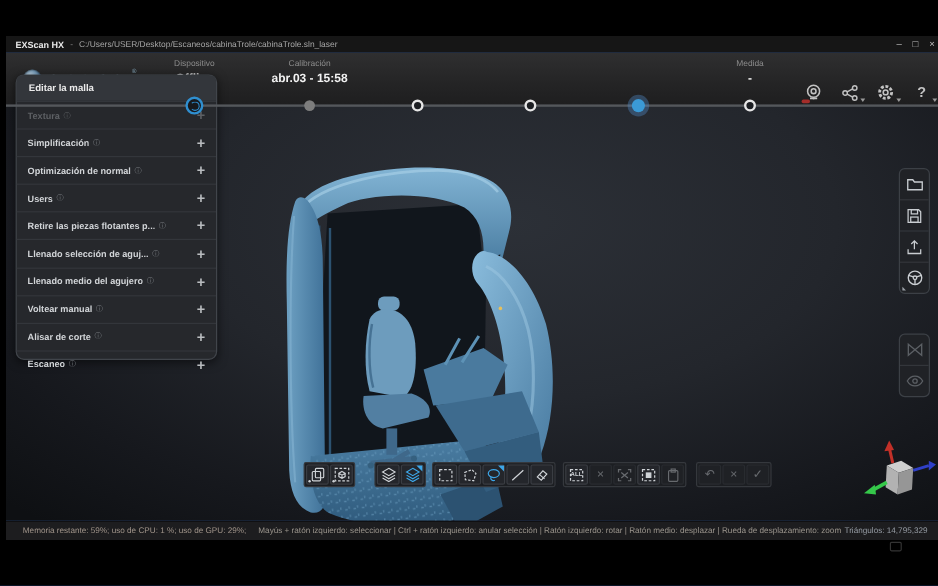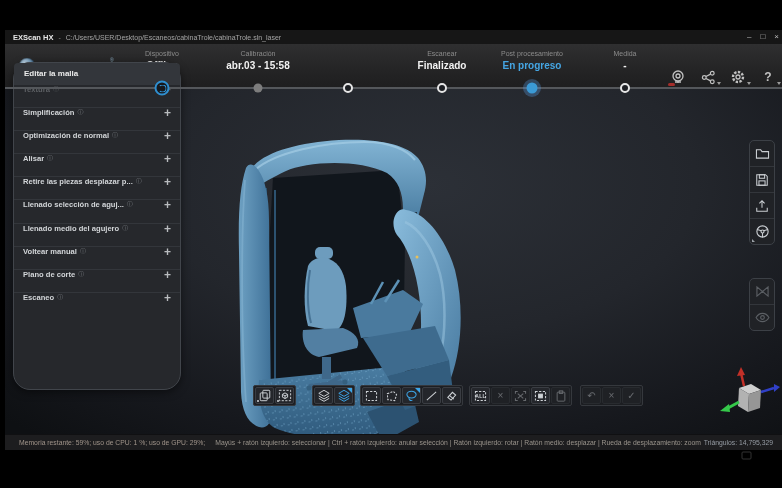--- a/index.html
+++ b/index.html
@@ -41,25 +41,25 @@
   .hicon svg{stroke:#c2c2c2;fill:none;stroke-width:1.3;}
   .hicon .caret{position:absolute;right:-4px;bottom:1px;width:0;height:0;
     border-left:2.5px solid transparent;border-right:2.5px solid transparent;border-top:3px solid #9a9a9a;}
   .badge-red{position:absolute;left:-1px;bottom:0;width:7px;height:3px;border-radius:1.5px;background:#a42d2a;}
   .help-q{color:#c2c2c2;font-size:12px;font-weight:bold;}
   
   .viewport{position:absolute;left:0;top:58px;width:782px;height:346px;
     background:radial-gradient(ellipse 600px 330px at 54% 28%,#2c3037 0%,#23262c 45%,#16181d 78%,#0e1013 100%);}
   .mesh-svg{position:absolute;left:0;top:0;pointer-events:none;}
   
-  .panel{position:absolute;left:8px;top:32px;width:168px;height:328px;background:#26282c;
-    border:1px solid #41454b;border-radius:17px;box-shadow:0 2px 8px rgba(0,0,0,.5);box-sizing:border-box;}
+  .panel{position:absolute;left:8px;top:32px;width:168px;height:238px;background:#26282c;
+    border:1px solid #41454b;border-radius:7px;box-shadow:0 2px 8px rgba(0,0,0,.5);box-sizing:border-box;}
   .panel-title{height:21px;background:#33363b;border-radius:4px 4px 0 0;display:flex;align-items:center;
     padding:0 10px;color:#ececec;font-size:8px;font-weight:bold;}
-  .panel .row{height:23.1px;display:flex;padding:0 9px;box-sizing:border-box;
+  .panel .row{height:23.1px;display:flex;align-items:center;padding:0 9px;box-sizing:border-box;
     border-top:1px solid #33363b;cursor:default;}
   .panel .row:first-of-type{border-top:none;}
   .panel .row .lab{color:#d2d5d8;font-size:7.6px;font-weight:bold;white-space:nowrap;overflow:hidden;}
   .panel .row .info{color:#787c80;font-size:6px;margin-left:3px;}
   .panel .row .plus{margin-left:auto;color:#b9bcbf;font-size:12px;font-weight:bold;line-height:10px;}
   .panel .row.disabled .lab,.panel .row.disabled .plus,.panel .row.disabled .info{color:#5d6064;}
   
   .rtools{position:absolute;right:12px;display:flex;flex-direction:column;
     background:#202226;border:1px solid #3c4046;border-radius:5px;overflow:hidden;}
   .rtools .rbtn{width:24px;height:25px;display:flex;align-items:center;justify-content:center;
@@ -117,28 +117,20 @@
       <div><span class="brand-text">SHINING 3D</span><span class="brand-mark">®</span></div>
     </div>
 
     <div class="step" style="left:157px">
       <div class="lbl">Dispositivo</div>
       <div class="val">Offline</div>
     </div>
     <div class="step" style="left:253px">
       <div class="lbl">Calibración</div>
       <div class="val">abr.03 - 15:58</div>
-    </div>
-    <div class="step" style="left:437px">
-      <div class="lbl">Escanear</div>
-      <div class="val">Finalizado</div>
-    </div>
-    <div class="step" style="left:527px">
-      <div class="lbl">Post procesamiento</div>
-      <div class="val active">En progreso</div>
     </div>
     <div class="step" style="left:620px">
       <div class="lbl">Medida</div>
       <div class="val">-</div>
     </div>
 
     <div class="hicons">
       <div class="hicon">
         <svg width="16" height="16" viewBox="0 0 16 16">
           <circle cx="8" cy="7" r="5"></circle>
@@ -260,46 +252,46 @@
       <span class="lab">Simplificación</span>
       <span class="info">ⓘ</span>
       <span class="plus">+</span>
     </div>
     <div class="row">
       <span class="lab">Optimización de normal</span>
       <span class="info">ⓘ</span>
       <span class="plus">+</span>
     </div>
     <div class="row">
-      <span class="lab">Alisar</span>
-      <span class="info">ⓘ</span>
-      <span class="plus">+</span>
-    </div>
-    <div class="row">
-      <span class="lab">Retire las piezas desplazar p...</span>
+      <span class="lab">Users</span>
+      <span class="info">ⓘ</span>
+      <span class="plus">+</span>
+    </div>
+    <div class="row">
+      <span class="lab">Retire las piezas flotantes p...</span>
       <span class="info">ⓘ</span>
       <span class="plus">+</span>
     </div>
     <div class="row">
       <span class="lab">Llenado selección de aguj...</span>
       <span class="info">ⓘ</span>
       <span class="plus">+</span>
     </div>
     <div class="row">
       <span class="lab">Llenado medio del agujero</span>
       <span class="info">ⓘ</span>
       <span class="plus">+</span>
     </div>
     <div class="row">
       <span class="lab">Voltear manual</span>
       <span class="info">ⓘ</span>
       <span class="plus">+</span>
     </div>
     <div class="row">
-      <span class="lab">Plano de corte</span>
+      <span class="lab">Alisar de corte</span>
       <span class="info">ⓘ</span>
       <span class="plus">+</span>
     </div>
     <div class="row">
       <span class="lab">Escaneo</span>
       <span class="info">ⓘ</span>
       <span class="plus">+</span>
     </div>
   </div>
 

